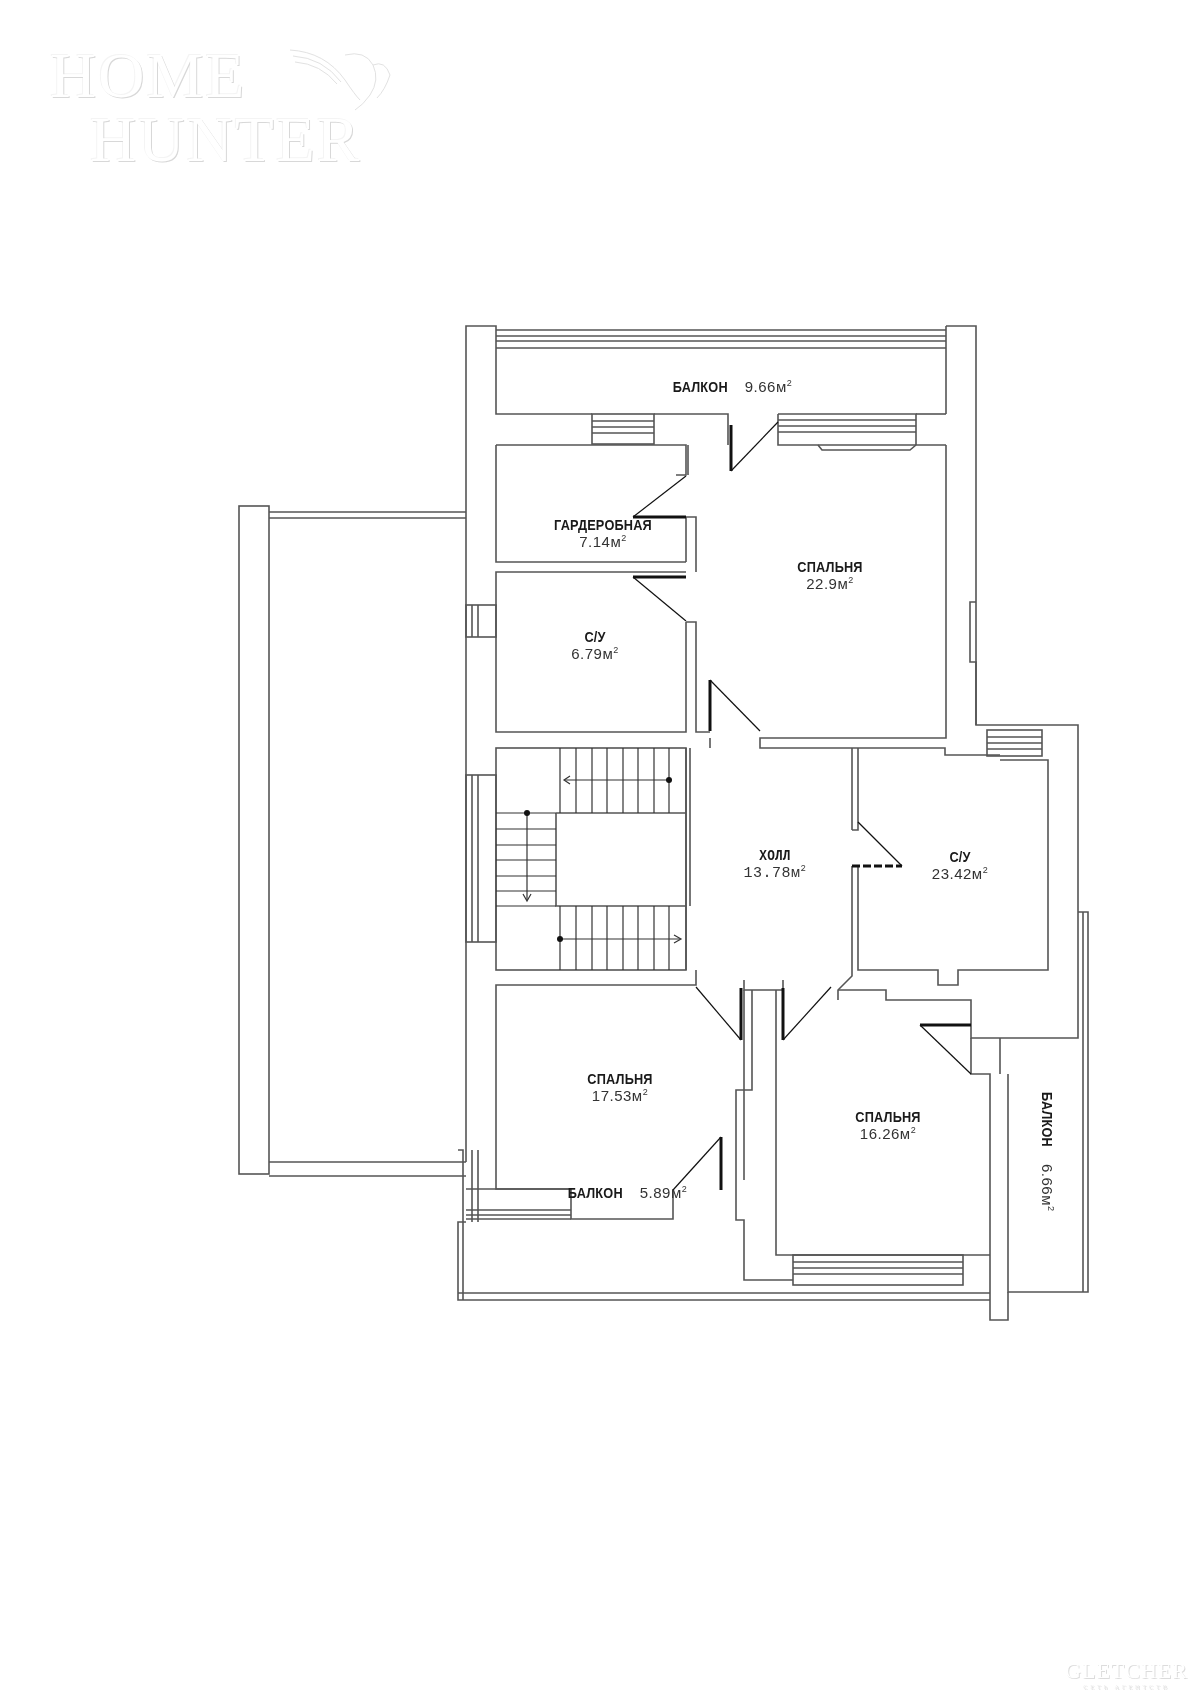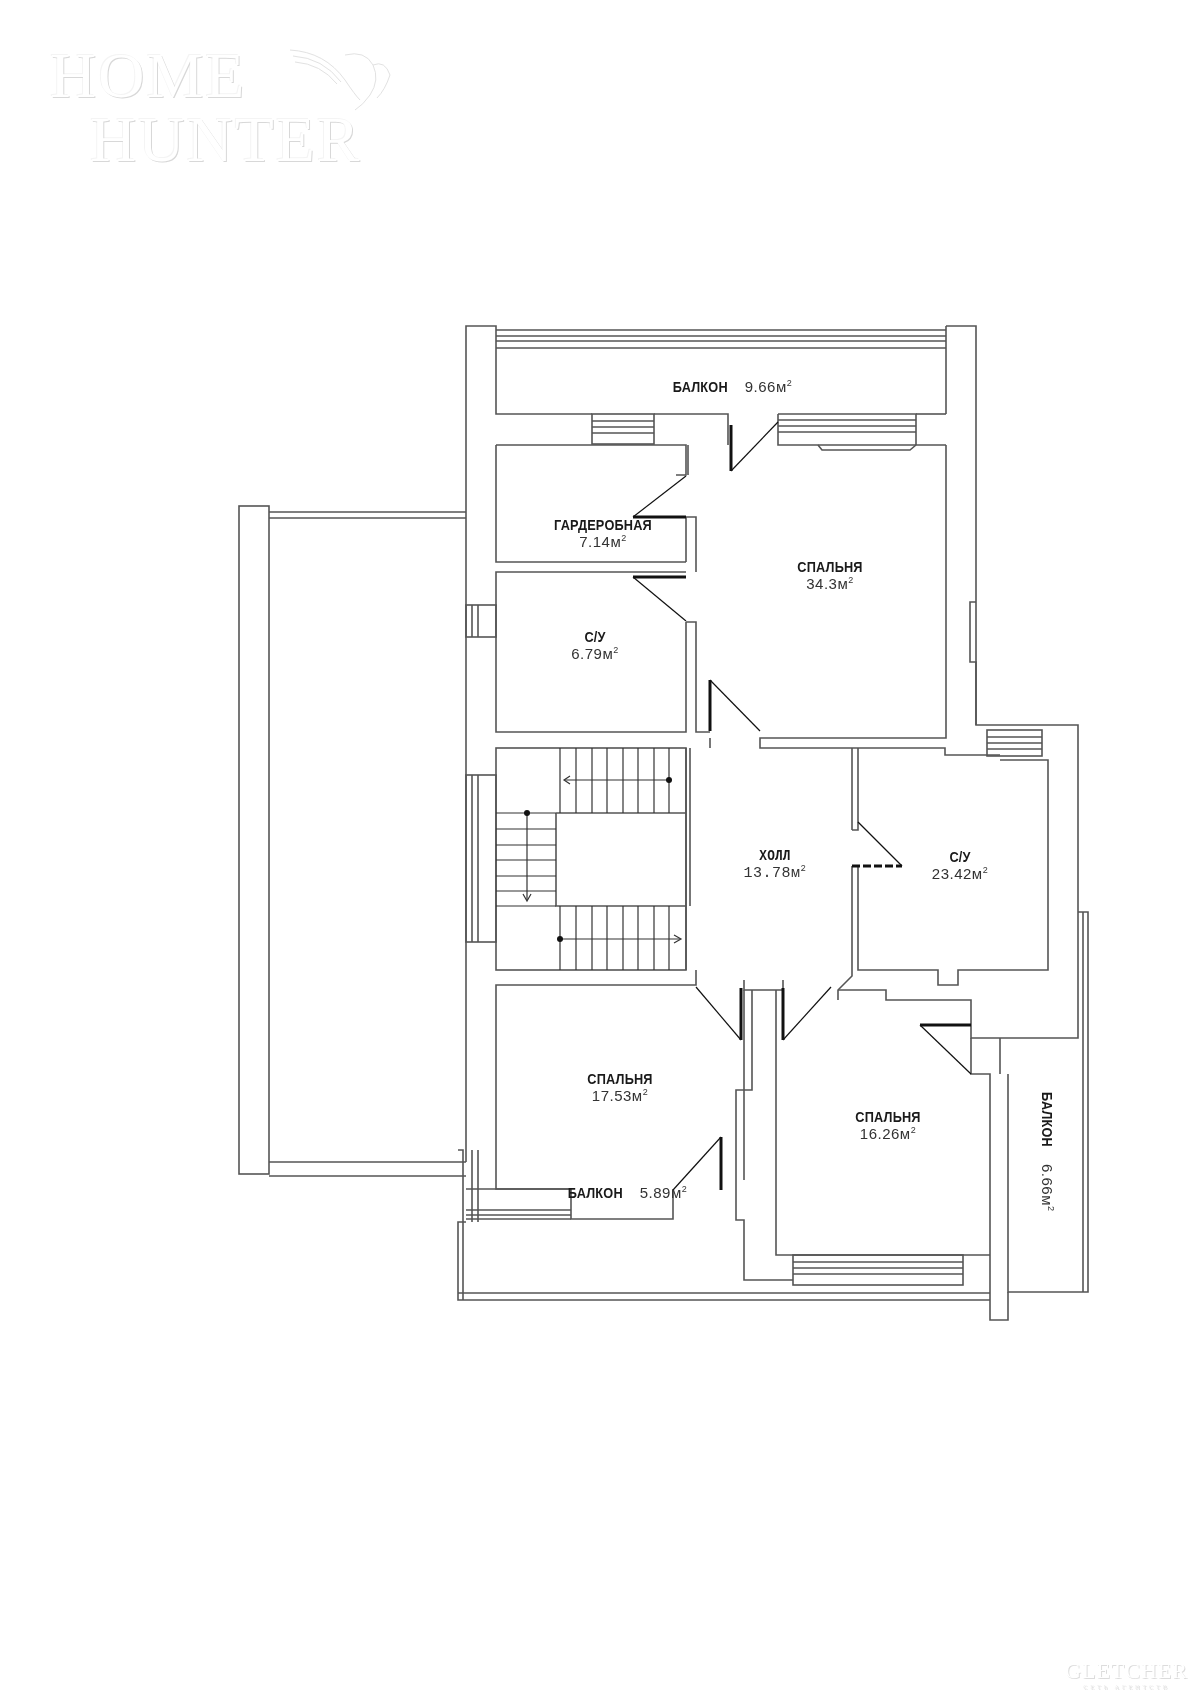--- a/index.html
+++ b/index.html
@@ -225,21 +225,21 @@
   <span class="area"><span>9.66</span><span>м</span><sup>2</sup></span>
 </div>
 
 <div class="label" style="left:528px; top:488px; width:150px;margin-top:28px;">
   <span class="name">ГАРДЕРОБНАЯ</span>
   <span class="area"><span>7.14</span><span>м</span><sup>2</sup></span>
 </div>
 
 <div class="label" style="left:770px; top:558px; width:120px;">
   <span class="name">СПАЛЬНЯ</span>
-  <span class="area"><span>34.3</span><span>м</span><sup>2</sup></span>
+  <span class="area"><span>22.9</span><span>м</span><sup>2</sup></span>
 </div>
 
 <div class="label" style="left:540px; top:628px; width:110px;">
   <span class="name">С/У</span>
   <span class="area"><span>6.79</span><span>м</span><sup>2</sup></span>
 </div>
 
 <div class="label" style="left:720px; top:848px; width:110px;font-family:Liberation Mono, monospace;">
   <span class="name">ХОЛЛ</span>
   <span class="area"><span>13.78</span><span>м</span><sup>2</sup></span>

